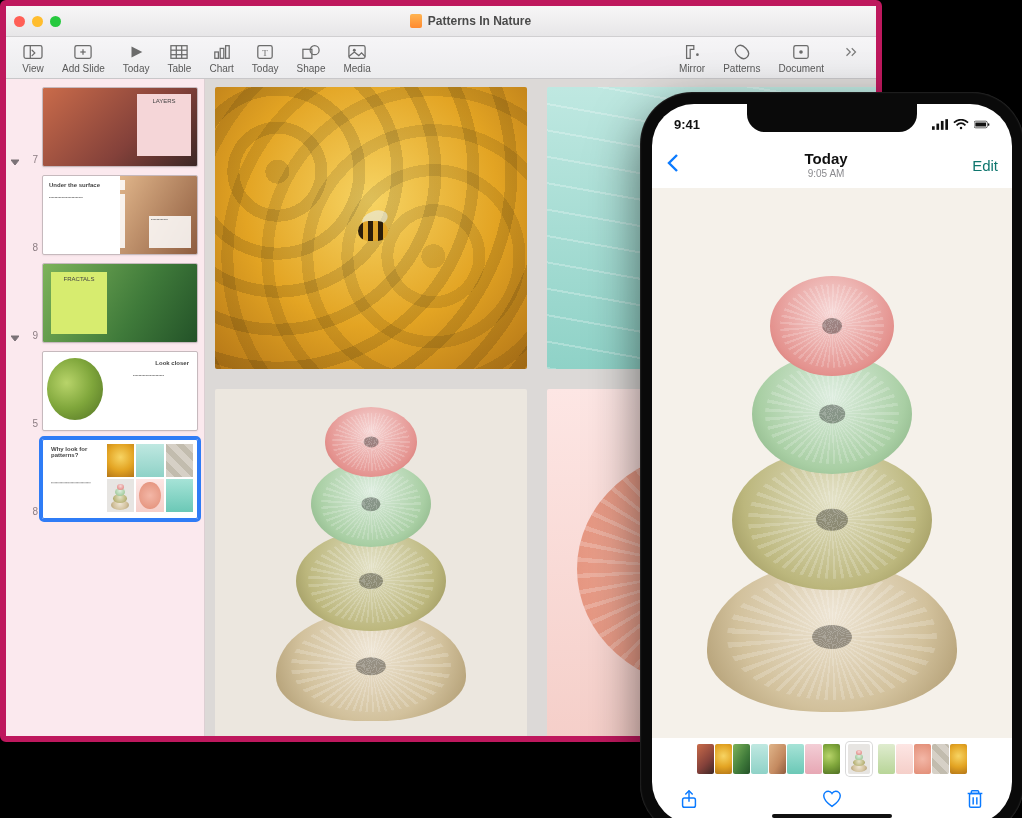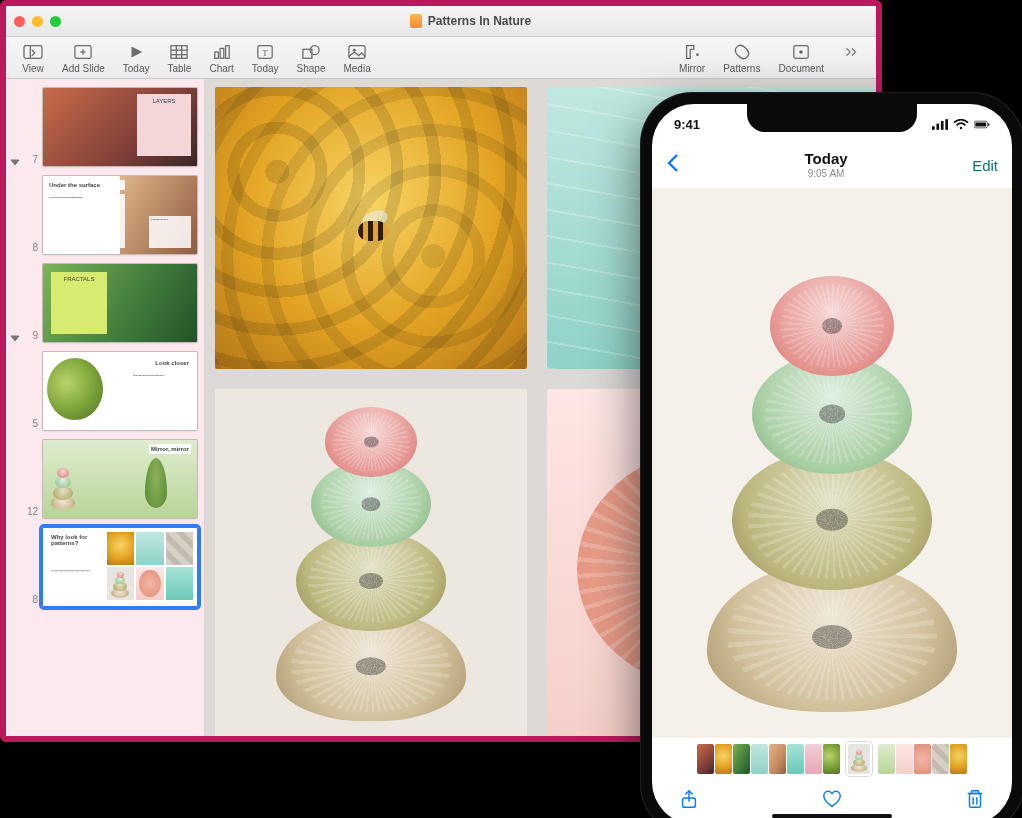--- a/index.html
+++ b/index.html
@@ -254,35 +254,20 @@
           <div class="slide-num">5</div>
           <div class="thumb">
             <div class="imgfill" style="right:55%;" class2=""></div>
             <div style="position:absolute;left:4px;top:6px;width:56px;height:62px;border-radius:50%;" class="g-broc"></div>
             <div class="label-box" style="right:6px;top:6px;font-weight:600">Look closer</div>
             <div class="label-box" style="right:6px;top:20px;width:56px;height:44px;font-size:4px;color:#888">▪▪▪▪▪▪▪▪▪▪▪▪▪▪▪▪▪▪▪▪▪▪</div>
           </div>
         </div>
 
 
-        <div class="slide-row">
-          <div class="disclosure"></div>
-          <div class="slide-num">12</div>
-          <div class="thumb">
-            <div class="imgfill g-leaf"></div>
-            <div class="label-box" style="right:6px;top:4px;font-weight:600">Mirror, mirror</div>
-            <div style="position:absolute;left:6px;top:16px;width:28px;height:54px">
-              <div style="position:absolute;bottom:0;left:2px;width:24px;height:14px;border-radius:50%;" class="u-tan"></div>
-              <div style="position:absolute;bottom:10px;left:4px;width:20px;height:14px;border-radius:50%;" class="u-olive"></div>
-              <div style="position:absolute;bottom:22px;left:6px;width:16px;height:12px;border-radius:50%;" class="u-green"></div>
-              <div style="position:absolute;bottom:32px;left:8px;width:12px;height:10px;border-radius:50%;" class="u-pink"></div>
-            </div>
-            <div style="position:absolute;right:30px;top:18px;width:22px;height:50px;background:radial-gradient(ellipse 60% 90% at 50% 40%,#8bb35a,#5e8a36);border-radius:50% 50% 50% 50%/70% 70% 30% 30%"></div>
-          </div>
-        </div>
 
         <div class="slide-row">
           <div class="disclosure"></div>
           <div class="slide-num">8</div>
           <div class="thumb sel">
             <div class="label-box" style="left:6px;top:4px;width:46px;font-weight:600;font-size:6px">Why look for patterns?</div>
             <div class="label-box" style="left:6px;bottom:4px;width:46px;height:30px;font-size:3.5px;color:#888">▪▪▪▪▪▪▪▪▪▪▪▪▪▪▪▪▪▪▪▪▪▪▪▪▪▪▪▪▪▪▪▪</div>
             <div style="position:absolute;right:4px;top:4px;width:86px;height:68px;display:grid;grid-template-columns:1fr 1fr 1fr;grid-template-rows:1fr 1fr;gap:2px">
               <div class="g-honey"></div>
                 <div class="g-blue"></div>

